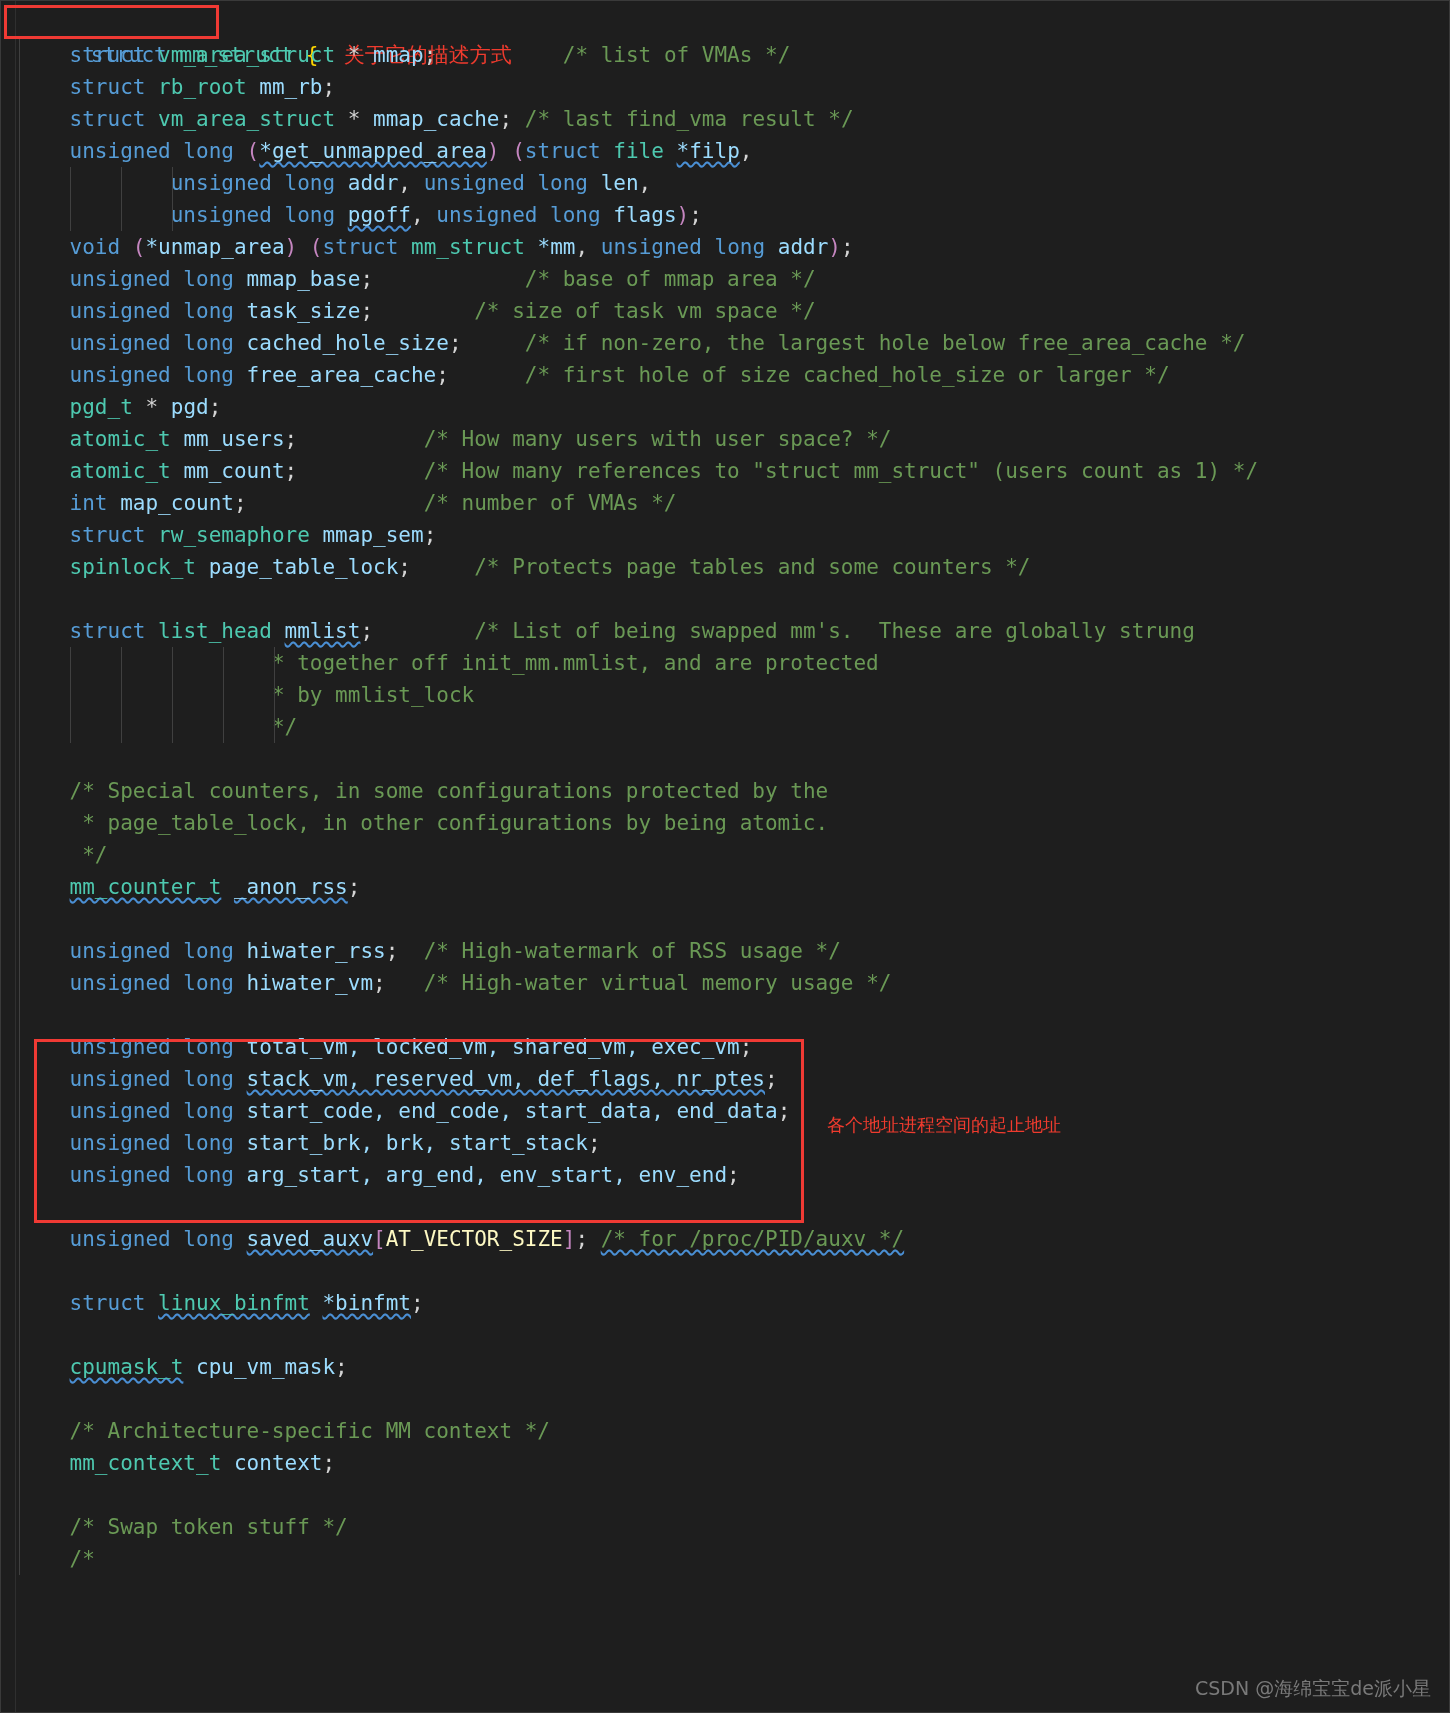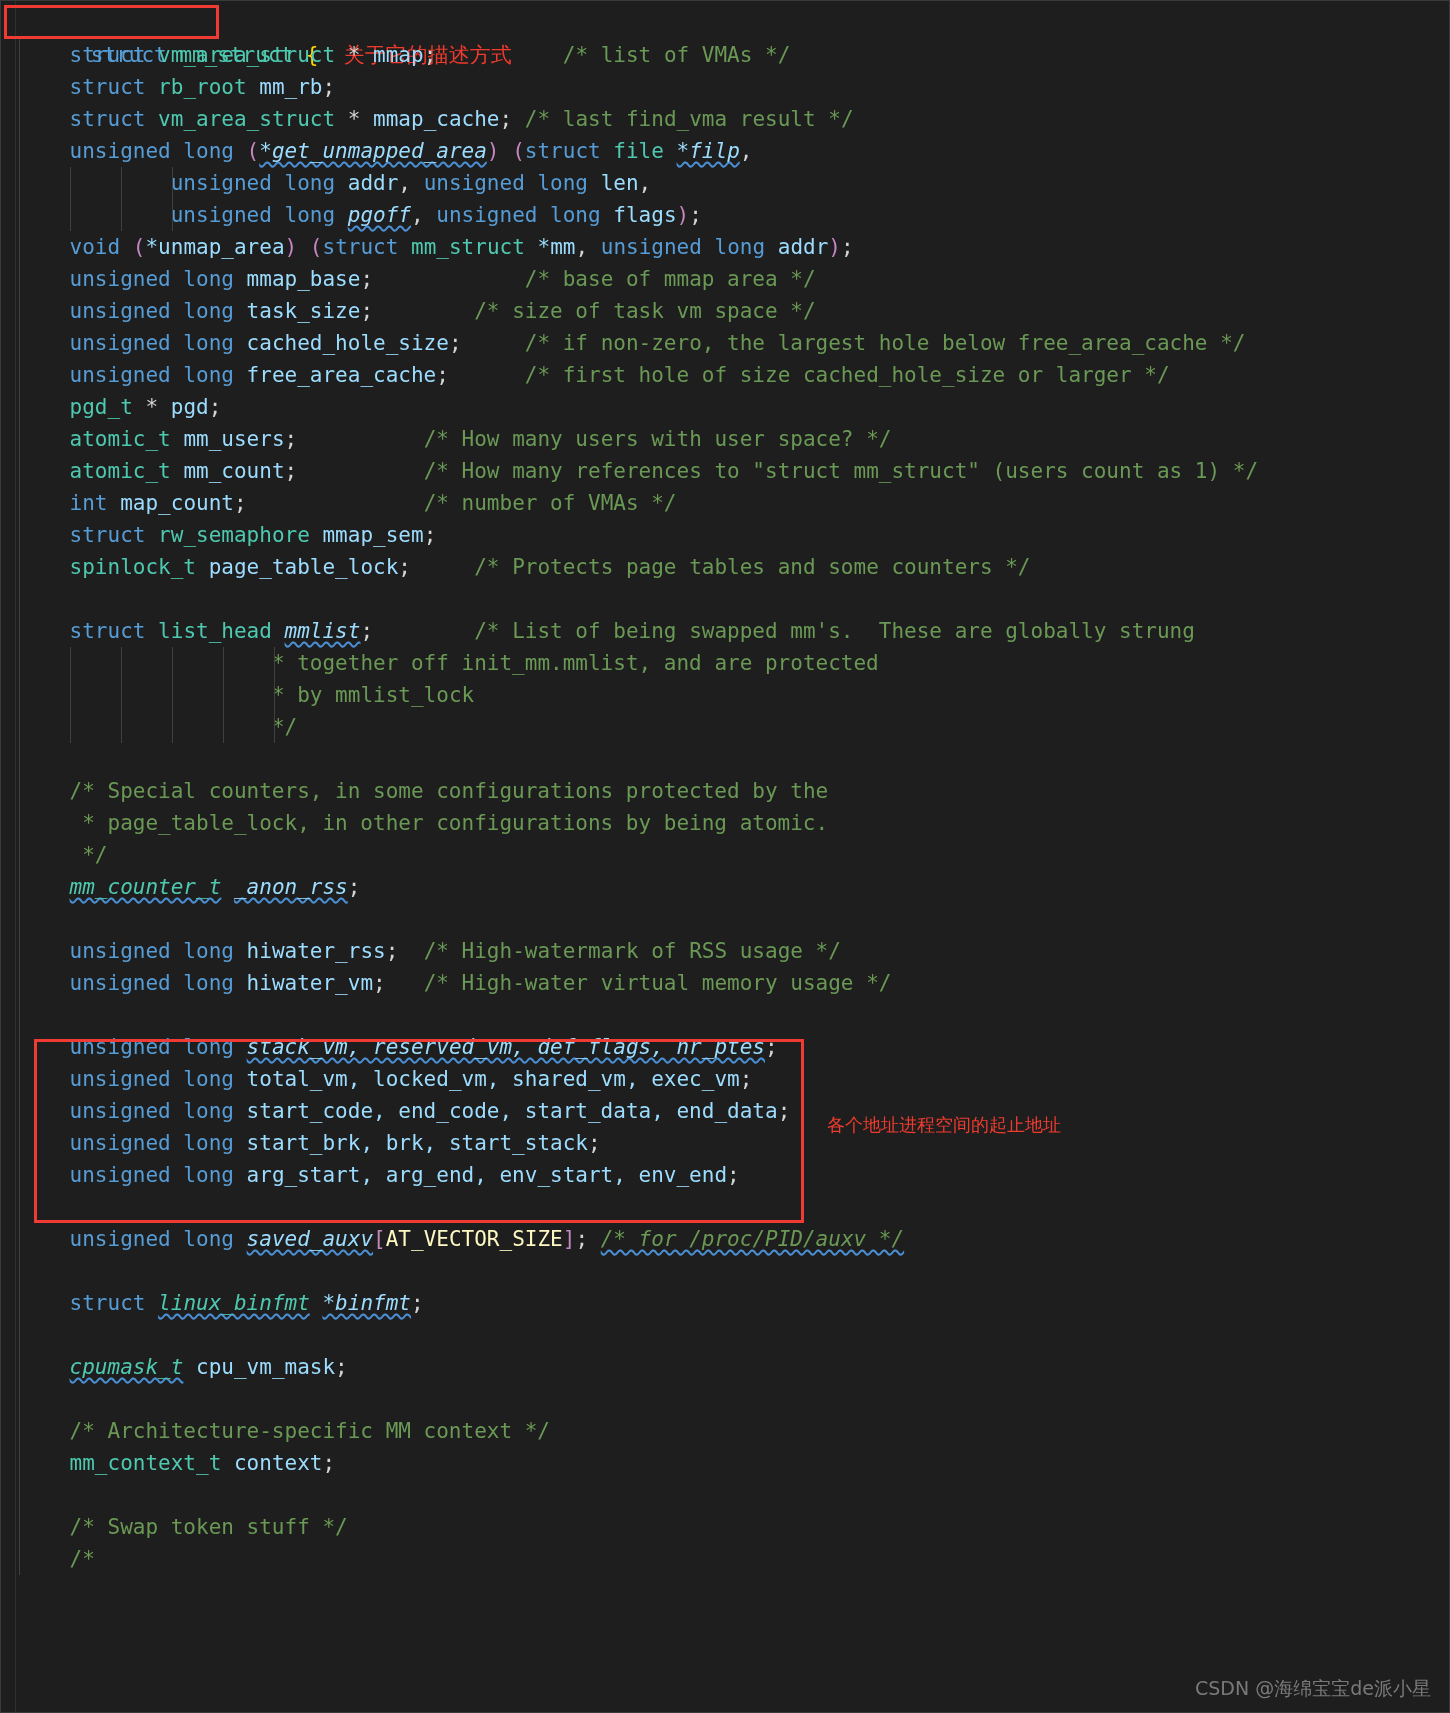--- a/index.html
+++ b/index.html
@@ -61,21 +61,20 @@
   .brc     { color: #ffd700; }   
   .mag     { color: #c586c0; }   
   .mac     { color: #fef9c3; }   
   .plain   { color: #d4d4d4; }
 
   
   .sq {
     text-decoration: underline wavy #4a8fd4;
     text-decoration-skip-ink: none;
     text-underline-offset: 3px;
-    font-style: italic;
   }
 
   
   .guide {
     position: absolute;
     top: 0;
     width: 1px;
     height: 32px;
     background: #404040;
   }
@@ -173,24 +172,24 @@
     <div class="line"><span class="guide" style="left:4px;"></span>    <span class="typ sq">mm_counter_t</span> <span class="var sq">_anon_rss</span><span class="pun">;</span></div>
 
     <div class="line"><span class="guide" style="left:4px;"></span></div>
 
     <div class="line"><span class="guide" style="left:4px;"></span>    <span class="kw">unsigned long</span> <span class="var">hiwater_rss</span><span class="pun">;</span>  <span class="cmt">/* High-watermark of RSS usage */</span></div>
 
     <div class="line"><span class="guide" style="left:4px;"></span>    <span class="kw">unsigned long</span> <span class="var">hiwater_vm</span><span class="pun">;</span>   <span class="cmt">/* High-water virtual memory usage */</span></div>
 
     <div class="line"><span class="guide" style="left:4px;"></span></div>
 
+    <div class="line"><span class="guide" style="left:4px;"></span>    <span class="kw">unsigned long</span> <span class="var">total_vm, locked_vm, shared_vm, exec_vm</span><span class="pun">;</span></div>
+
     <div class="line"><span class="guide" style="left:4px;"></span>    <span class="kw">unsigned long</span> <span class="var sq">stack_vm, reserved_vm, def_flags, nr_ptes</span><span class="pun">;</span></div>
 
-    <div class="line"><span class="guide" style="left:4px;"></span>    <span class="kw">unsigned long</span> <span class="var">total_vm, locked_vm, shared_vm, exec_vm</span><span class="pun">;</span></div>
-
     <div class="line"><span class="guide" style="left:4px;"></span>    <span class="kw">unsigned long</span> <span class="var">start_code, end_code, start_data, end_data</span><span class="pun">;</span></div>
 
     <div class="line"><span class="guide" style="left:4px;"></span>    <span class="kw">unsigned long</span> <span class="var">start_brk, brk, start_stack</span><span class="pun">;</span></div>
 
     <div class="line"><span class="guide" style="left:4px;"></span>    <span class="kw">unsigned long</span> <span class="var">arg_start, arg_end, env_start, env_end</span><span class="pun">;</span></div>
 
     <div class="line"><span class="guide" style="left:4px;"></span></div>
 
     <div class="line"><span class="guide" style="left:4px;"></span>    <span class="kw">unsigned long</span> <span class="var sq">saved_auxv</span><span class="mag">[</span><span class="mac">AT_VECTOR_SIZE</span><span class="mag">]</span><span class="pun">;</span> <span class="cmt sq">/* for /proc/PID/auxv */</span></div>
 

